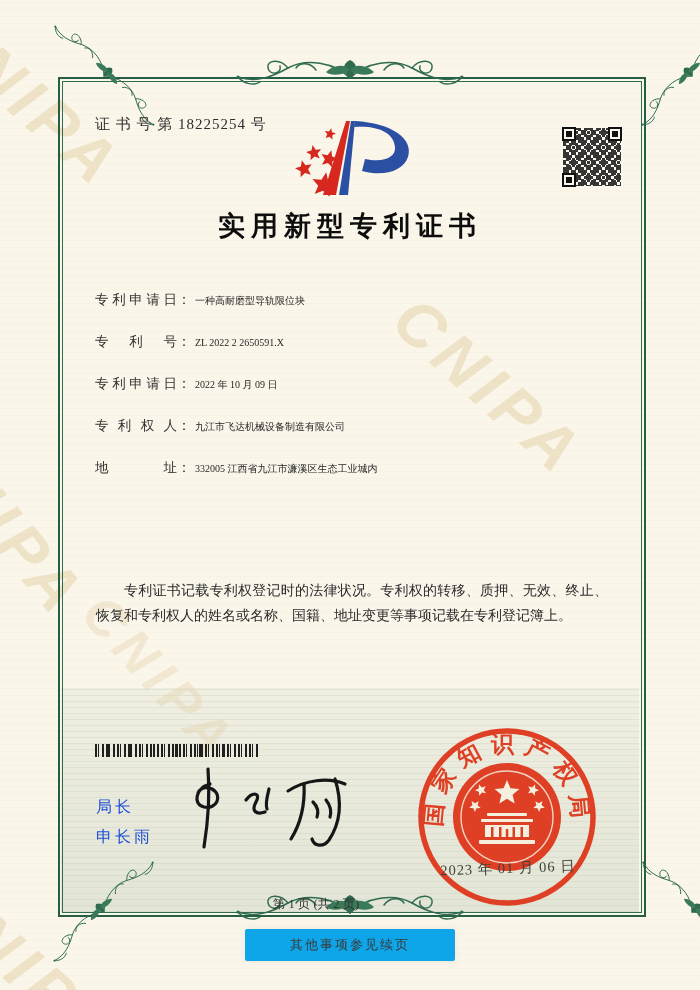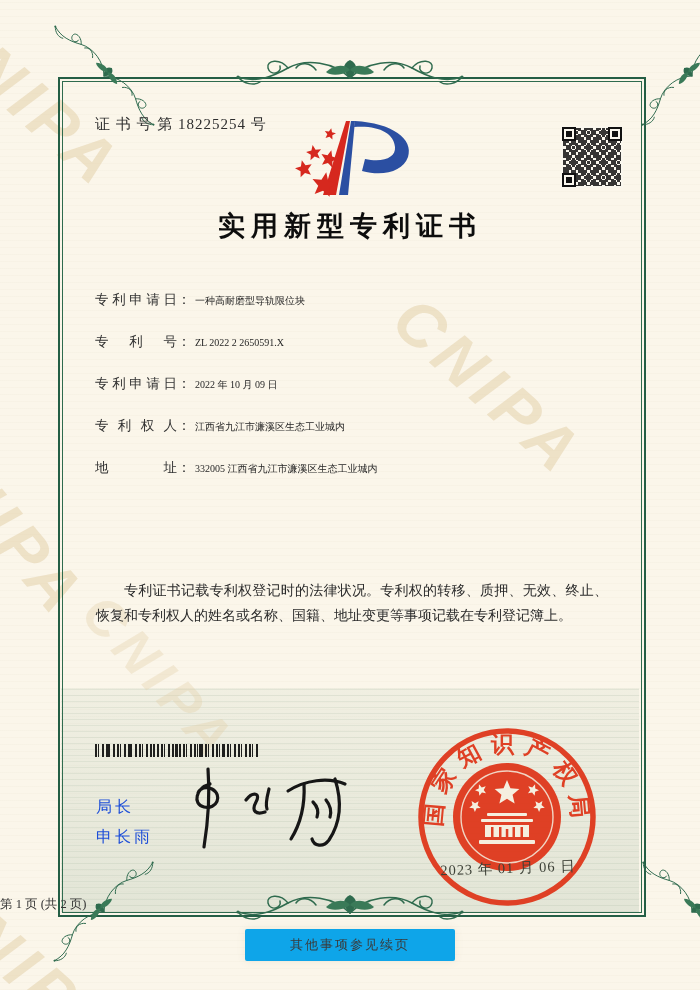--- a/index.html
+++ b/index.html
@@ -85,21 +85,21 @@
     font-family:"Liberation Sans","DejaVu Sans",sans-serif;font-size:16px;
     color:#1d4ed8;letter-spacing:3px;line-height:30px;}
   .signature{position:absolute;left:172px;top:762px;z-index:4;}
 
   
   .seal{position:absolute;left:412px;top:722px;z-index:4;opacity:.96;}
   .seal-date{position:absolute;left:428px;top:859px;width:160px;text-align:center;
     font-size:14.5px;color:#3c4036;letter-spacing:1px;z-index:5;transform:rotate(-2deg);}
 
   
-  .page-info{position:absolute;left:0;top:896px;width:632px;
+  .page-info{position:absolute;left:0;top:896px;width:632px;text-align:center;
     font-size:12.5px;color:#333;z-index:5;}
   .note-tab{position:absolute;left:245px;top:929px;width:210px;height:32px;line-height:32px;
     text-align:center;background:#0ea5e9;border-radius:2px;z-index:6;
     font-size:13px;color:#3a3a3a;letter-spacing:2px;box-shadow:0 0 8px rgba(120,110,80,.10);}
 </style>
 </head>
 <body>
 
 <svg width="0" height="0" style="position:absolute" aria-hidden="true">
   <defs>
@@ -179,21 +179,21 @@
   <div class="frow">
     <span class="flabel">专利申请日</span><span class="fcolon">：</span><span class="fvalue">一种高耐磨型导轨限位块</span>
   </div>
   <div class="frow">
     <span class="flabel">专利号</span><span class="fcolon">：</span><span class="fvalue">ZL 2022 2 2650591.X</span>
   </div>
   <div class="frow">
     <span class="flabel">专利申请日</span><span class="fcolon">：</span><span class="fvalue">2022 年 10 月 09 日</span>
   </div>
   <div class="frow">
-    <span class="flabel">专利权人</span><span class="fcolon">：</span><span class="fvalue">江西省九江市濂溪区生态工业城内</span>
+    <span class="flabel">专利权人</span><span class="fcolon">：</span><span class="fvalue">九江市飞达机械设备制造有限公司</span>
   </div>
   <div class="frow">
     <span class="flabel">地址</span><span class="fcolon">：</span><span class="fvalue">332005 江西省九江市濂溪区生态工业城内</span>
   </div>
 </div>
 
 <div class="paras">
   <p>专利证书记载专利权登记时的法律状况。专利权的转移、质押、无效、终止、恢复和专利权人的姓名或名称、国籍、地址变更等事项记载在专利登记簿上。</p>
 </div>
 

